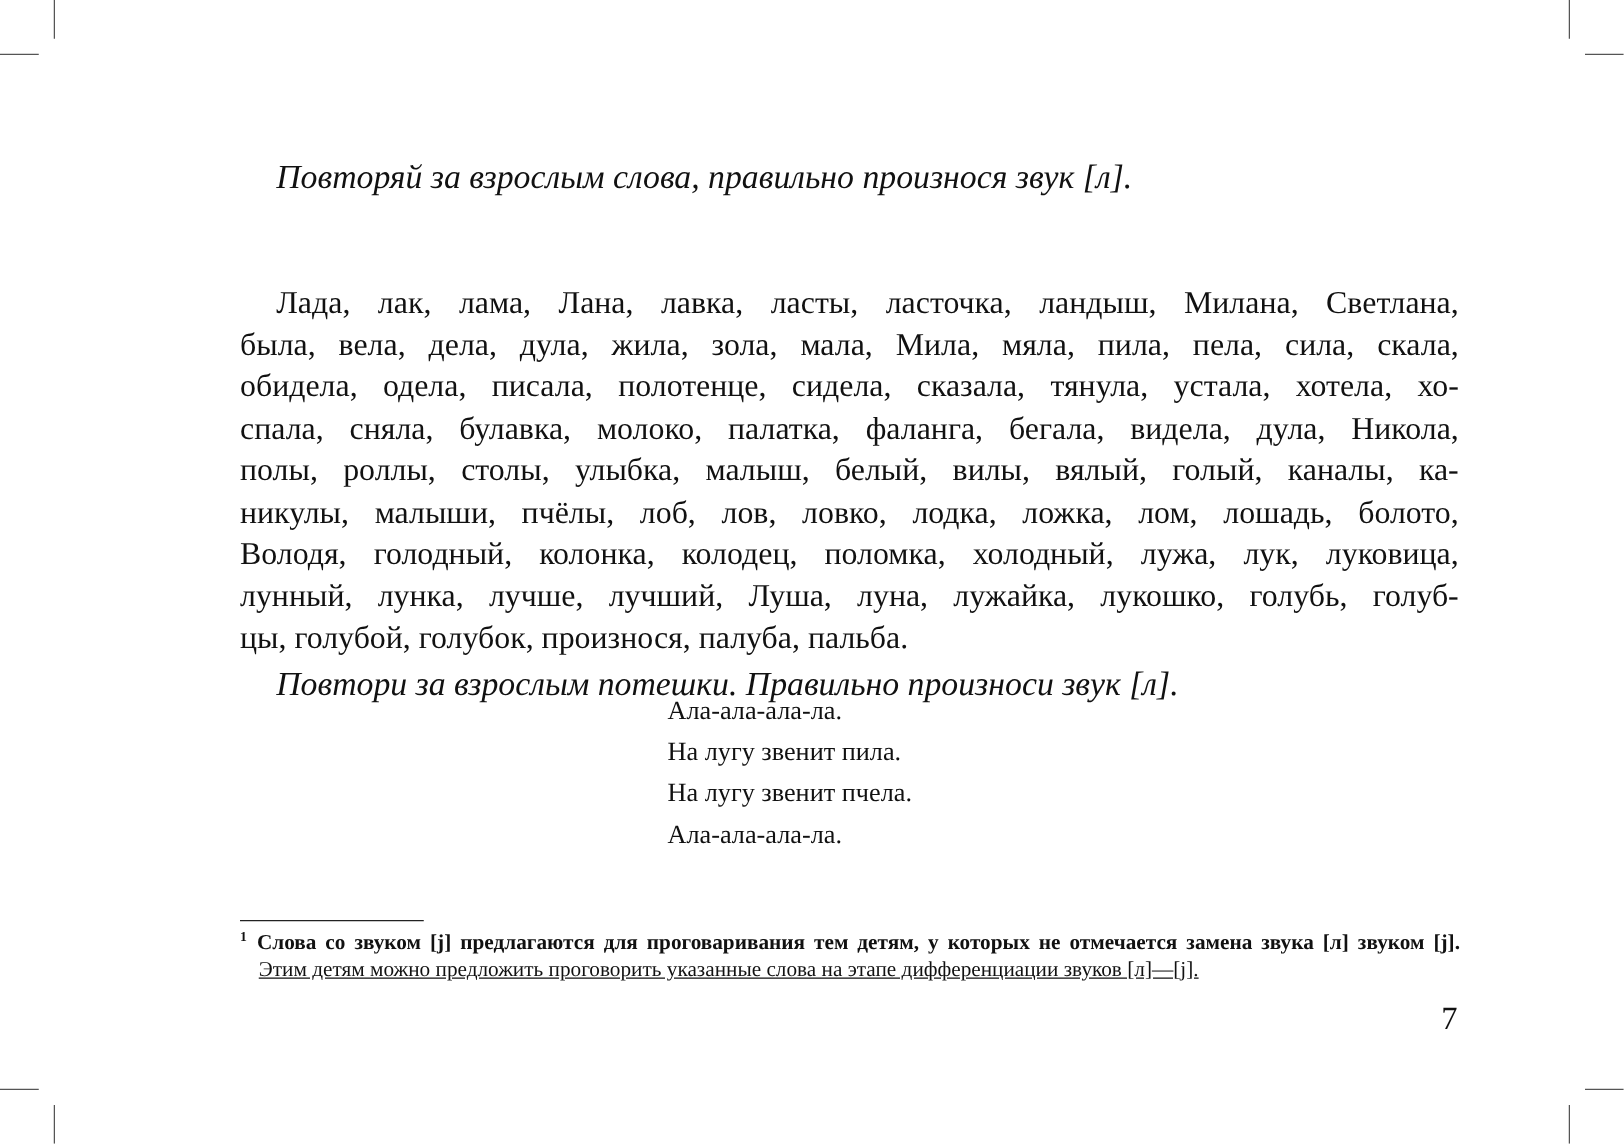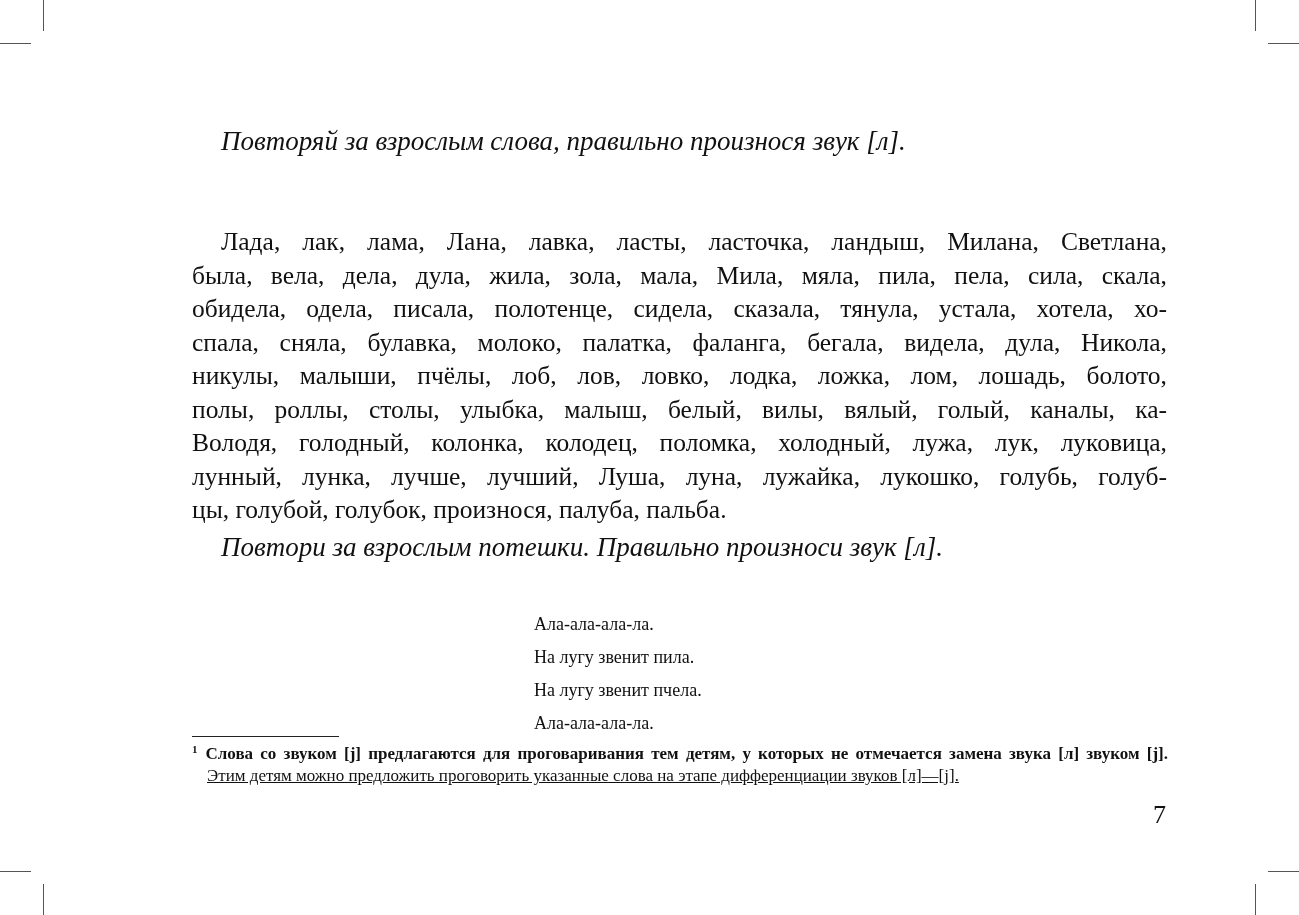--- a/index.html
+++ b/index.html
@@ -15,21 +15,21 @@
     }
     .body-text {
       position: absolute; left: 192px; top: 177px; width: 975px;
       font-size: 25.5px; line-height: 33.5px; margin-top: 48px;
     }
     .body-text .line { display: block; text-align: justify; text-align-last: justify; white-space: nowrap; height: 33.5px; }
     .body-text .line.first { padding-left: 29px; }
     .body-text .line.last { text-align-last: left; }
     .body-text sup { font-size: 15px; vertical-align: 10px; line-height: 0; }
     .verse {
-      position: absolute; left: 534px; top: 608px; font-size: 18px; line-height: 33px;
+      position: absolute; left: 534px; top: 552px; font-size: 21px; line-height: 33px;
     }
     .verse .vline { display: block; white-space: nowrap; }
     .fn-rule { position: absolute; left: 192px; top: 736px; width: 147px; height: 1px; background: #222222; }
     .footnote {
       position: absolute; left: 192px; top: 743px; width: 976px; font-size: 17px; line-height: 22px;
     }
     .footnote .fline { display: block; white-space: nowrap; }
     .footnote .fline.j { text-align: justify; text-align-last: justify; font-weight: bold; }
     .footnote .mark { font-size: 11px; vertical-align: 6px; line-height: 0; margin-right: 8px; }
     .footnote .indent { padding-left: 15px; text-decoration: underline; }
@@ -47,22 +47,22 @@
 <div class="crop h" style="left:1268px;top:871px;"></div>
 <div class="crop v" style="left:1255px;top:884px;"></div>
 
 <div class="instr" style="top:129px;">Повторяй за взрослым слова, правильно произнося звук [л].</div>
 
 <div class="body-text">
   <span class="line first">Лада, лак, лама, Лана, лавка, ласты, ласточка, ландыш, Милана, Светлана,</span>
   <span class="line">была, вела, дела, дула, жила, зола, мала, Мила, мяла, пила, пела, сила, скала,</span>
   <span class="line">обидела, одела, писала, полотенце, сидела, сказала, тянула, устала, хотела, хо-</span>
   <span class="line">спала, сняла, булавка, молоко, палатка, фаланга, бегала, видела, дула, Никола,</span>
+  <span class="line">полы, роллы, столы, улыбка, малыш, белый, вилы, вялый, голый, каналы, ка-</span>
   <span class="line">никулы, малыши, пчёлы, лоб, лов, ловко, лодка, ложка, лом, лошадь, болото,</span>
-  <span class="line">полы, роллы, столы, улыбка, малыш, белый, вилы, вялый, голый, каналы, ка-</span>
   <span class="line">Володя, голодный, колонка, колодец, поломка, холодный, лужа, лук, луковица,</span>
   <span class="line">лунный, лунка, лучше, лучший, Луша, луна, лужайка, лукошко, голубь, голуб-</span>
   <span class="line last">цы, голубой, голубок, произнося, палуба, пальба.</span>
 </div>
 
 <div class="instr" style="top:535px;">Повтори за взрослым потешки. Правильно произноси звук [л].</div>
 
 <div class="verse">
   <span class="vline">Ала-ала-ала-ла.</span>
   <span class="vline">На лугу звенит пила.</span>

